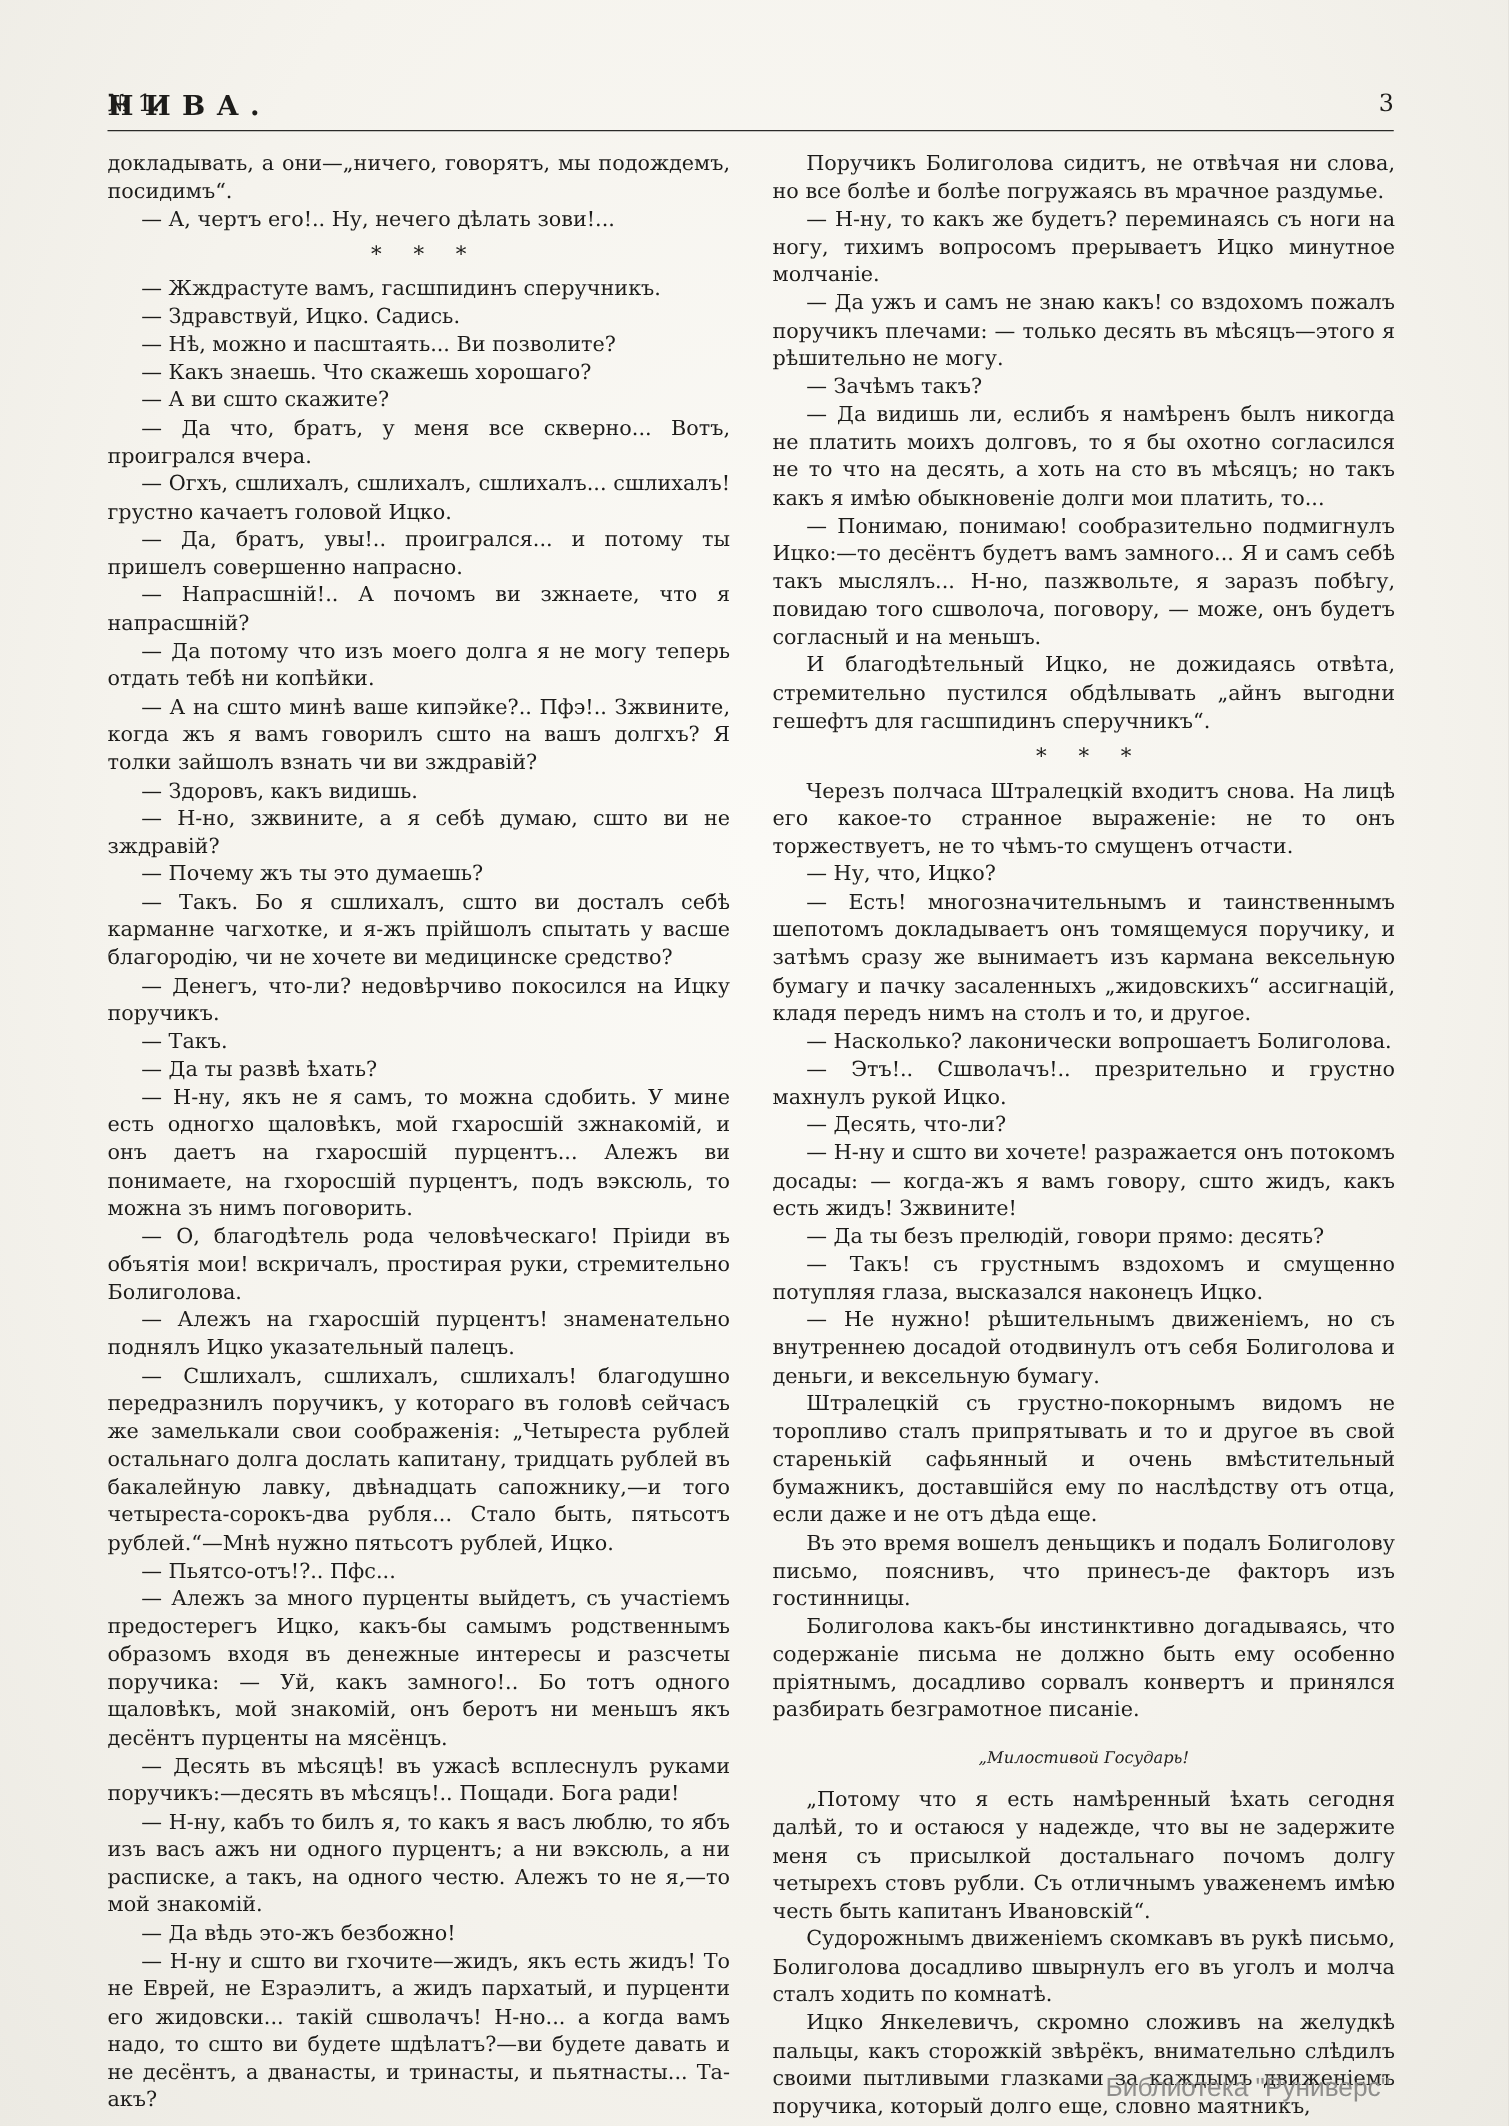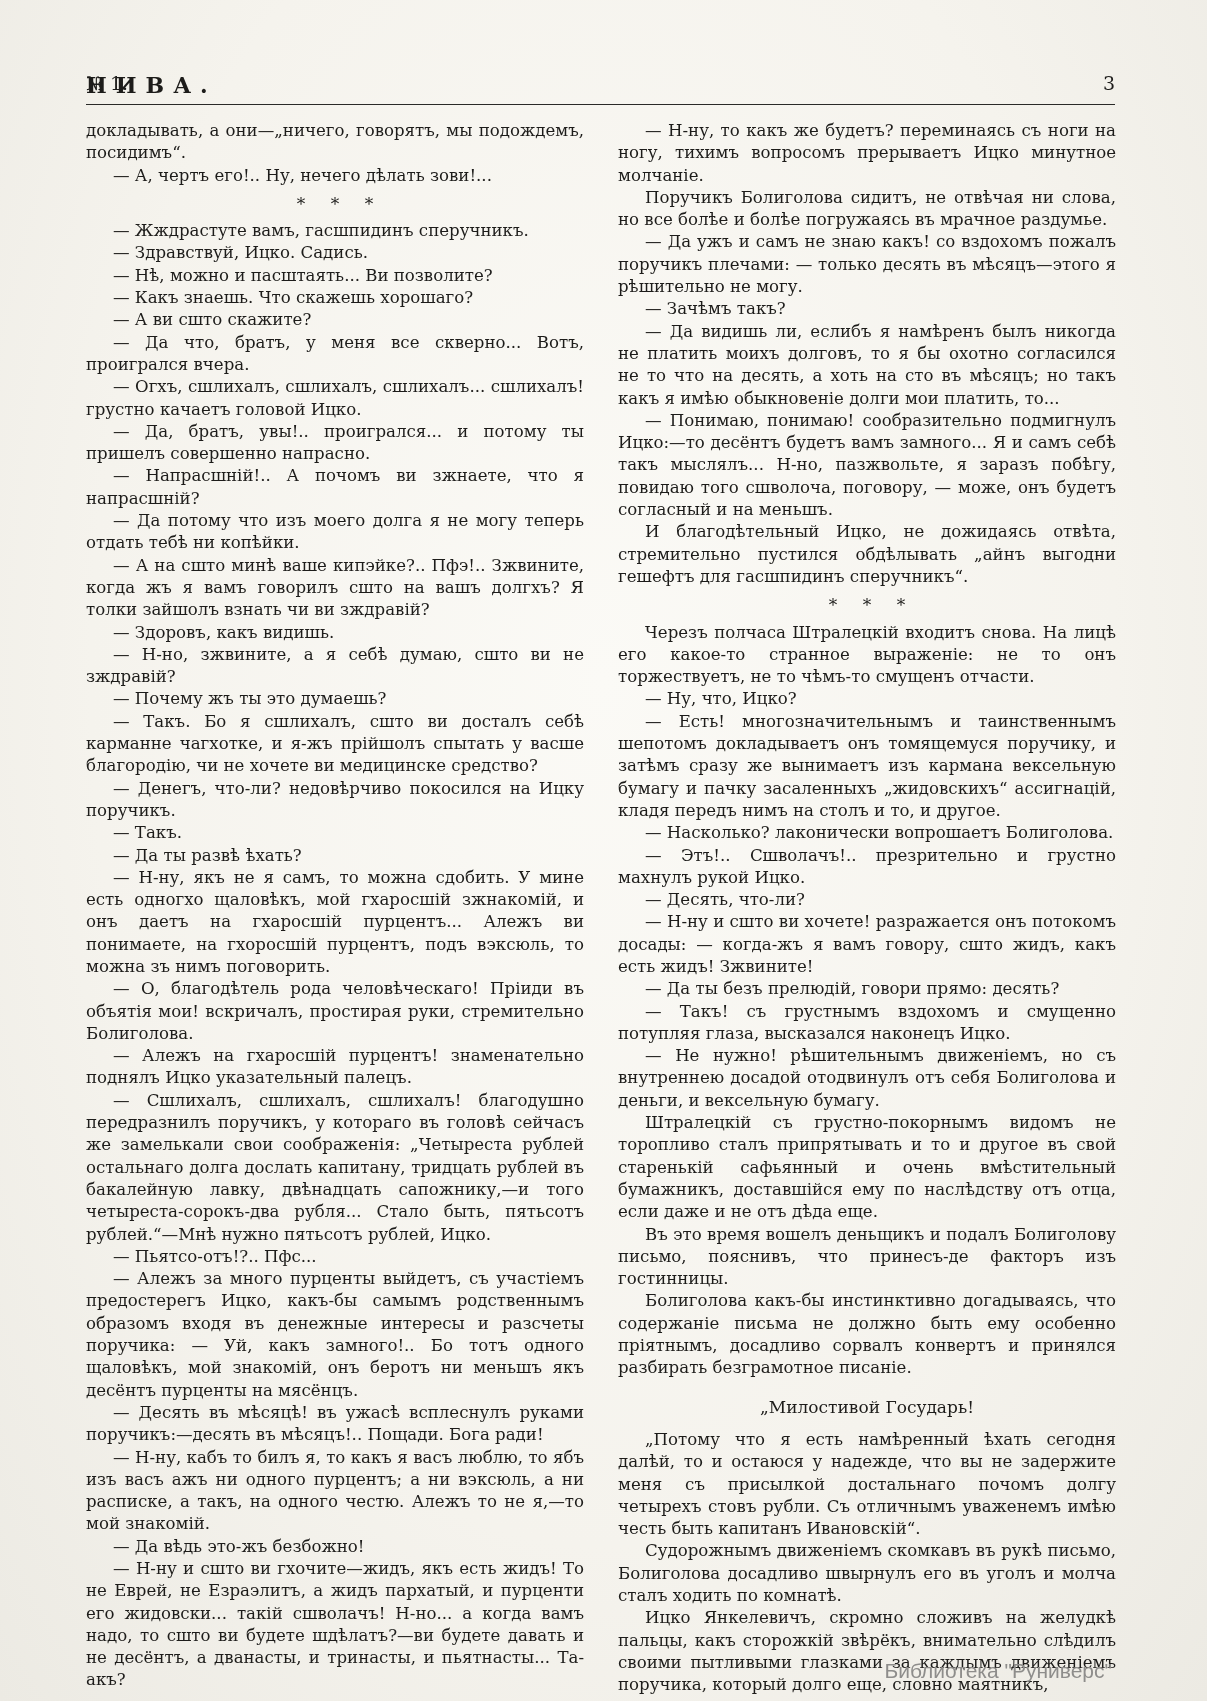--- a/index.html
+++ b/index.html
@@ -36,21 +36,22 @@
   .para{margin:0;text-indent:27px;}
   .para.no-indent{text-indent:0;}
   .separator{
     text-align:center;text-indent:0;
     letter-spacing:10px;font-size:17px;
     padding:6px 0 5px 10px;
   }
   .letter-heading{
     text-align:center;text-indent:0;
     padding:16px 0 11px 0;
-    font-size:17px;
+    font-size:13px;
+    font-style:italic;
   }
   .watermark{
     position:absolute;right:95px;bottom:18px;
     font-family:"Liberation Sans","DejaVu Sans",sans-serif;
     font-size:21px;color:#8e8d8b;
   }
 </style>
 </head>
 <body>
 
@@ -92,22 +93,22 @@
         <div class="para">— Алежъ на гхаросшій пурцентъ! знаменательно поднялъ Ицко указательный палецъ.</div>
         <div class="para">— Сшлихалъ, сшлихалъ, сшлихалъ! благодушно передразнилъ поручикъ, у котораго въ головѣ сейчасъ же замелькали свои соображенія: „Четыреста рублей остальнаго долга дослать капитану, тридцать рублей въ бакалейную лавку, двѣнадцать сапожнику,—и того четыреста-сорокъ-два рубля... Стало быть, пятьсотъ рублей.“—Мнѣ нужно пятьсотъ рублей, Ицко.</div>
         <div class="para">— Пьятсо-отъ!?.. Пфс...</div>
         <div class="para">— Алежъ за много пурценты выйдетъ, съ участіемъ предостерегъ Ицко, какъ-бы самымъ родственнымъ образомъ входя въ денежные интересы и разсчеты поручика: — Уй, какъ замного!.. Бо тотъ одного щаловѣкъ, мой знакомій, онъ беротъ ни меньшъ якъ десёнтъ пурценты на мясёнцъ.</div>
         <div class="para">— Десять въ мѣсяцѣ! въ ужасѣ всплеснулъ руками поручикъ:—десять въ мѣсяцъ!.. Пощади. Бога ради!</div>
         <div class="para">— Н-ну, кабъ то билъ я, то какъ я васъ люблю, то ябъ изъ васъ ажъ ни одного пурцентъ; а ни вэксюль, а ни расписке, а такъ, на одного честю. Алежъ то не я,—то мой знакомій.</div>
         <div class="para">— Да вѣдь это-жъ безбожно!</div>
         <div class="para">— Н-ну и сшто ви гхочите—жидъ, якъ есть жидъ! То не Еврей, не Езраэлитъ, а жидъ пархатый, и пурценти его жидовски... такій сшволачъ! Н-но... а когда вамъ надо, то сшто ви будете шдѣлатъ?—ви будете давать и не десёнтъ, а дванасты, и тринасты, и пьятнасты... Та-акъ?</div>
       </div>
     <div class="col">
+        <div class="para">Поручикъ Болиголова сидитъ, не отвѣчая ни слова, но все болѣе и болѣе погружаясь въ мрачное раздумье.</div>
         <div class="para">— Н-ну, то какъ же будетъ? переминаясь съ ноги на ногу, тихимъ вопросомъ прерываетъ Ицко минутное молчаніе.</div>
-        <div class="para">Поручикъ Болиголова сидитъ, не отвѣчая ни слова, но все болѣе и болѣе погружаясь въ мрачное раздумье.</div>
         <div class="para">— Да ужъ и самъ не знаю какъ! со вздохомъ пожалъ поручикъ плечами: — только десять въ мѣсяцъ—этого я рѣшительно не могу.</div>
         <div class="para">— Зачѣмъ такъ?</div>
         <div class="para">— Да видишь ли, еслибъ я намѣренъ былъ никогда не платить моихъ долговъ, то я бы охотно согласился не то что на десять, а хоть на сто въ мѣсяцъ; но такъ какъ я имѣю обыкновеніе долги мои платить, то...</div>
         <div class="para">— Понимаю, понимаю! сообразительно подмигнулъ Ицко:—то десёнтъ будетъ вамъ замного... Я и самъ себѣ такъ мыслялъ... Н-но, пазжвольте, я заразъ побѣгу, повидаю того сшволоча, поговору, — може, онъ будетъ согласный и на меньшъ.</div>
         <div class="para">И благодѣтельный Ицко, не дожидаясь отвѣта, стремительно пустился обдѣлывать „айнъ выгодни гешефтъ для гасшпидинъ сперучникъ“.</div>
         <div class="separator">* * *</div>
         <div class="para">Черезъ полчаса Штралецкій входитъ снова. На лицѣ его какое-то странное выраженіе: не то онъ торжествуетъ, не то чѣмъ-то смущенъ отчасти.</div>
         <div class="para">— Ну, что, Ицко?</div>
         <div class="para">— Есть! многозначительнымъ и таинственнымъ шепотомъ докладываетъ онъ томящемуся поручику, и затѣмъ сразу же вынимаетъ изъ кармана вексельную бумагу и пачку засаленныхъ „жидовскихъ“ ассигнацій, кладя передъ нимъ на столъ и то, и другое.</div>
         <div class="para">— Насколько? лаконически вопрошаетъ Болиголова.</div>

